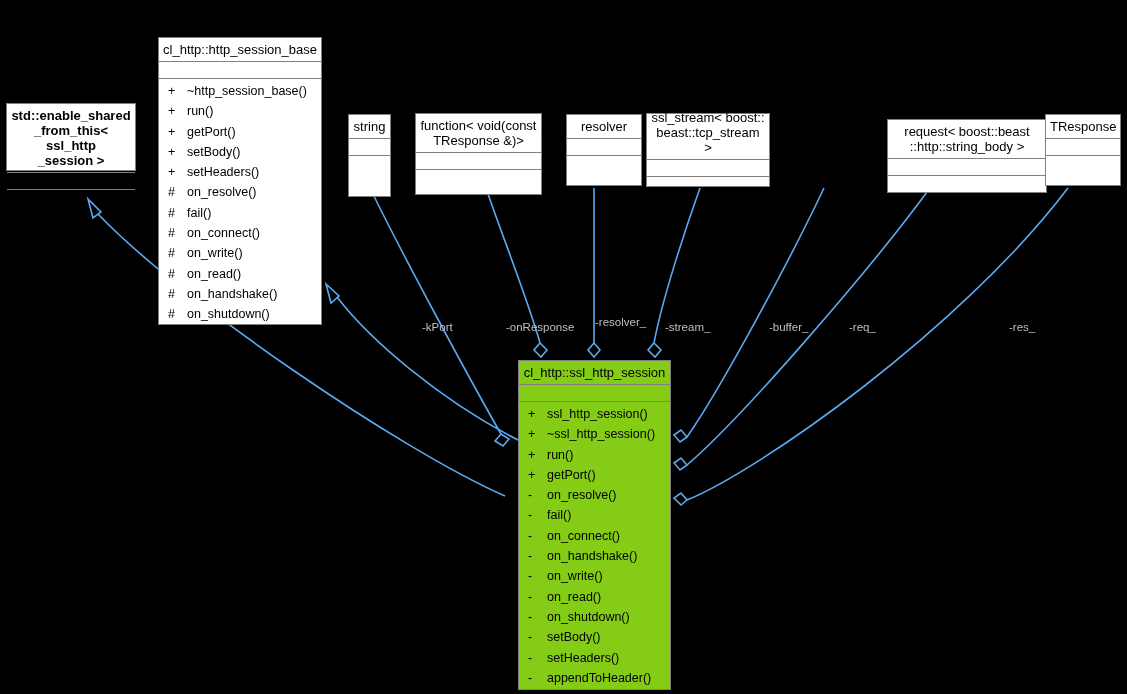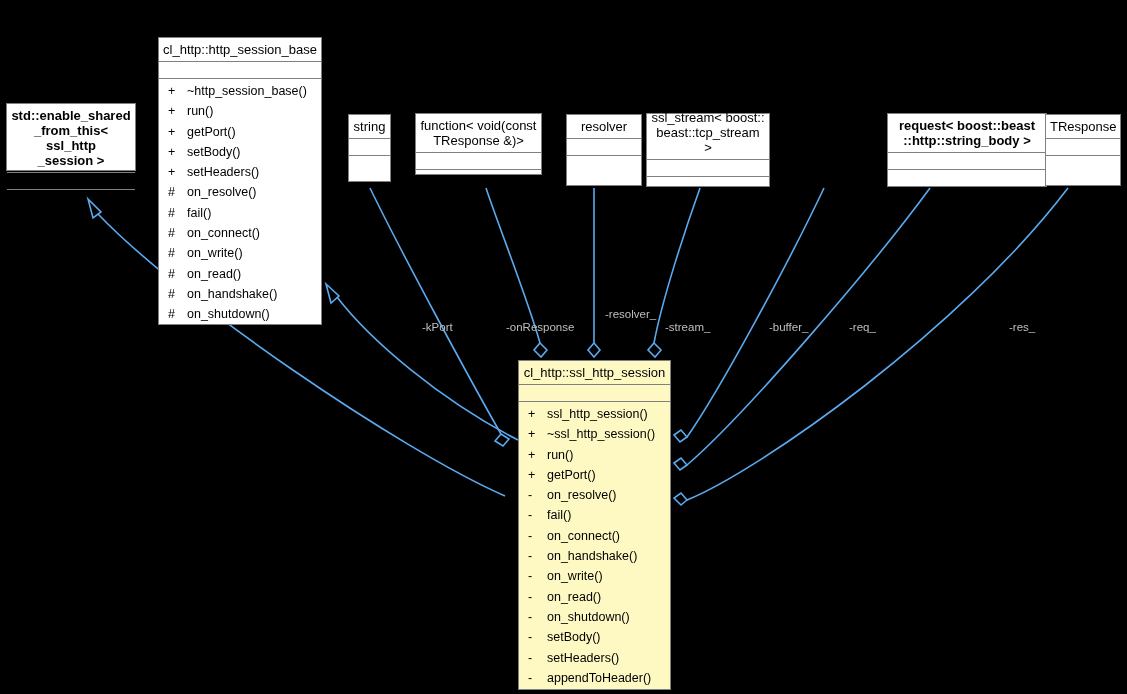--- a/index.html
+++ b/index.html
@@ -24,21 +24,21 @@
   }
   .uml-box {
     position: absolute;
     box-sizing: border-box;
     border: 1px solid #808080;
     background: #ffffff;
     display: flex;
     flex-direction: column;
   }
   .uml-box.highlight {
-    background: #fef9c3;
+    background: #84cc16;
   }
   .uml-title {
     box-sizing: border-box;
     text-align: center;
     font-size: 13px;
     color: #000000;
     line-height: 15px;
     padding: 4px 4px 4px 4px;
     border-bottom: 1px solid #808080;
     white-space: pre-line;
@@ -190,48 +190,48 @@
           <span class="op-vis">#</span>
           <span class="op-name">on_handshake()</span>
         </div>
         <div class="op-row">
           <span class="op-vis">#</span>
           <span class="op-name">on_shutdown()</span>
         </div>
       </div>
   </div>
 
-  <div class="uml-box" style="left:348px; top:114px; width:43px; height:68px;">
+  <div class="uml-box" style="left:348px; top:114px; width:43px; height:83px;">
     <div class="uml-title">string</div>
     <div class="uml-attrs"></div>
     <div class="uml-ops empty"></div>
   </div>
 
-  <div class="uml-box" style="left:415px; top:113px; width:127px; height:62px;">
+  <div class="uml-box" style="left:415px; top:113px; width:127px; height:82px;">
     <div class="uml-title">function&lt; void(const
 TResponse &amp;)&gt;</div>
     <div class="uml-attrs"></div>
     <div class="uml-ops empty"></div>
   </div>
 
   <div class="uml-box" style="left:566px; top:114px; width:76px; height:72px;">
     <div class="uml-title">resolver</div>
     <div class="uml-attrs"></div>
     <div class="uml-ops empty"></div>
   </div>
 
   <div class="uml-box" style="left:646px; top:113px; width:124px; height:74px;justify-content:center;">
     <div class="uml-title">ssl_stream&lt; boost::
 beast::tcp_stream &gt;</div>
     <div class="uml-attrs"></div>
     <div class="uml-ops empty"></div>
   </div>
 
 
-  <div class="uml-box" style="left:887px; top:113px; width:160px; height:74px;font-weight:bold;">
+  <div class="uml-box" style="left:887px; top:119px; width:160px; height:74px;">
     <div class="uml-title">request&lt; boost::beast
 ::http::string_body &gt;</div>
     <div class="uml-attrs"></div>
     <div class="uml-ops empty"></div>
   </div>
 
   <div class="uml-box" style="left:1045px; top:114px; width:76px; height:72px;">
     <div class="uml-title">TResponse</div>
     <div class="uml-attrs"></div>
     <div class="uml-ops empty"></div>
@@ -296,20 +296,20 @@
         <div class="op-row">
           <span class="op-vis">-</span>
           <span class="op-name">appendToHeader()</span>
         </div>
       </div>
   </div>
 
   <div id="edge-labels">
       <div class="edge-label" style="left: 422px; top: 321px; text-align: right;">-kPort</div>
       <div class="edge-label" style="left: 506px; top: 321px;">-onResponse</div>
-      <div class="edge-label" style="left: 595px; top: 308px; margin-left: 10px;">-resolver_</div>
+      <div class="edge-label" style="left: 595px; top: 316px;">-resolver_</div>
       <div class="edge-label" style="left: 665px; top: 321px;">-stream_</div>
       <div class="edge-label" style="left: 769px; top: 321px;">-buffer_</div>
       <div class="edge-label" style="left: 849px; top: 321px;">-req_</div>
       <div class="edge-label" style="left: 1009px; top: 321px;">-res_</div>
     </div>
 
 </div>
 
 </body></html>

